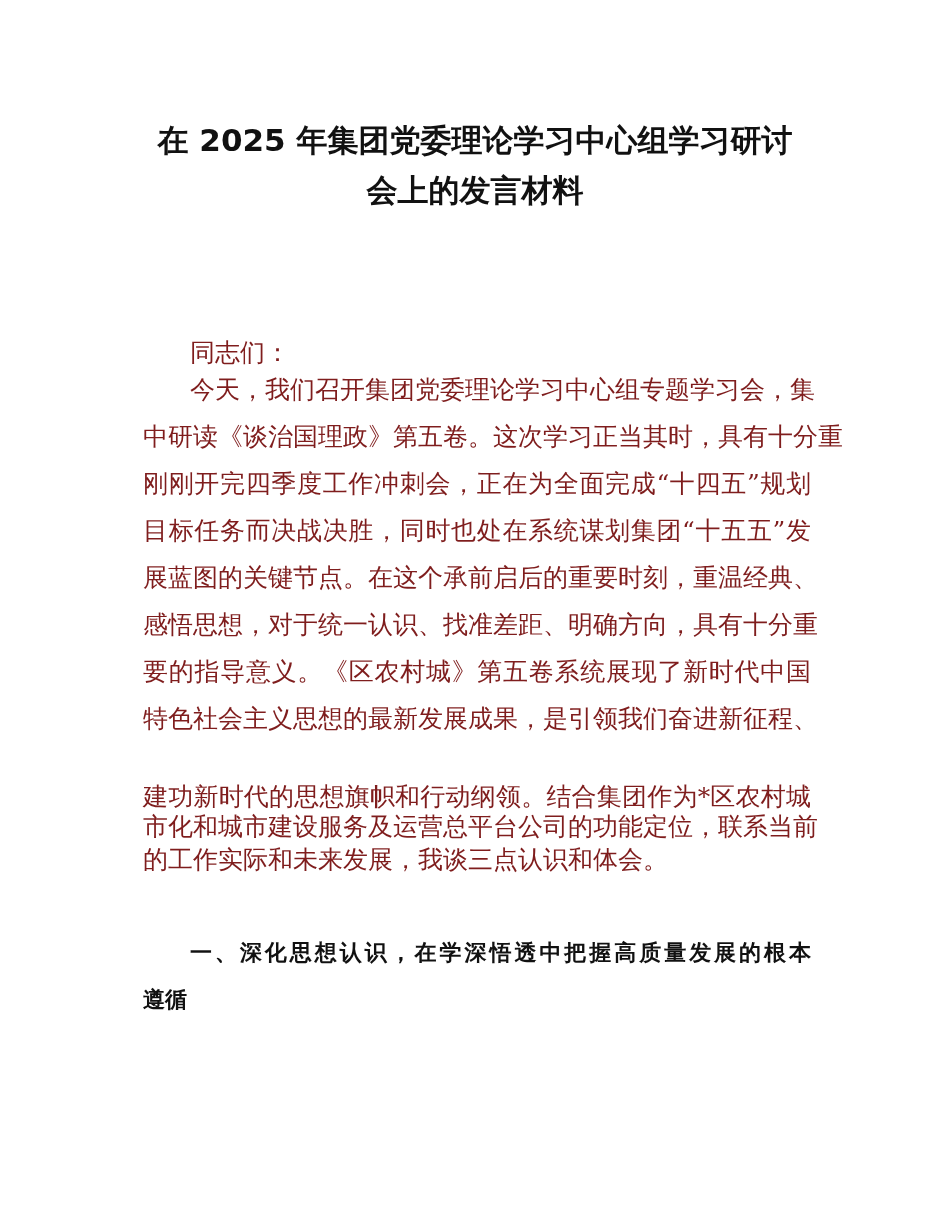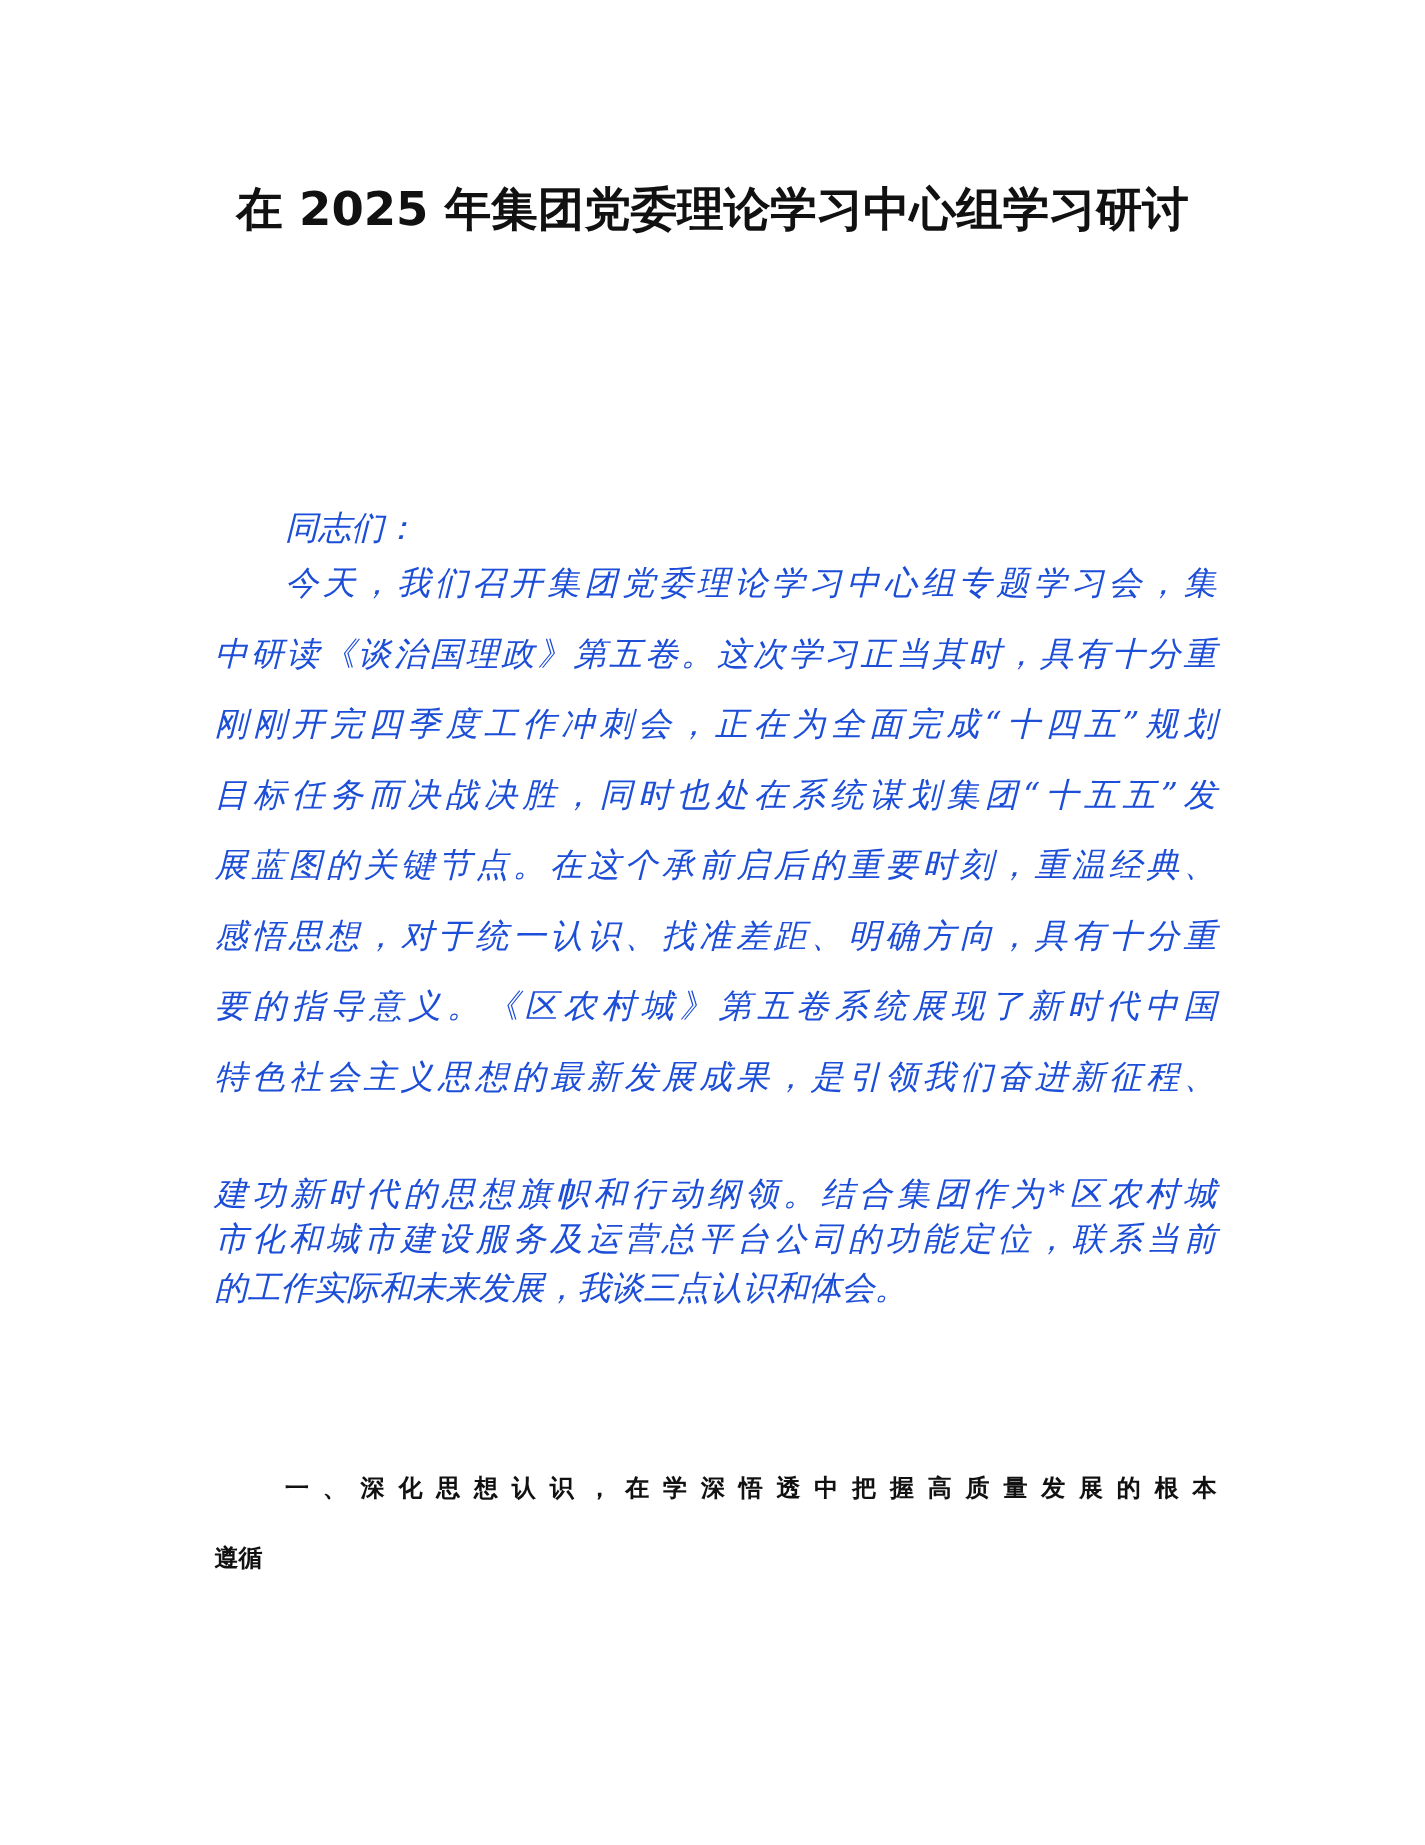--- a/index.html
+++ b/index.html
@@ -7,36 +7,37 @@
     .page { position: absolute; left: 0; top: 0; width: 950px; height: 1230px; background: #fff; }
     .title-line {
       position: absolute; left: 0; width: 950px; text-align: center;
       font-family: "DejaVu Sans", "Liberation Sans", sans-serif;
       font-size: 31px; font-weight: bold; letter-spacing: 0px; color: #111;
       white-space: nowrap; line-height: 40px;
     }
     .line {
       position: absolute; left: 143px; width: 668px;
       font-family: "DejaVu Serif", "Liberation Serif", serif;
-      font-size: 22px; color: #1d4ed8; white-space: nowrap;
-      line-height: 30px; text-align: justify; text-align-last: justify; font-style: italic;
+      font-size: 25px; color: #7f1d1d; white-space: nowrap;
+      line-height: 30px; text-align: justify; text-align-last: justify;
     }
     .line.indent { left: 190px; width: 621px; }
     .line.last { text-align-last: left; }
     .heading {
       position: absolute; font-family: "DejaVu Sans", "Liberation Sans", sans-serif;
-      font-weight: bold; font-size: 16px; color: #111; white-space: nowrap; line-height: 30px;
-      text-align: justify; text-align-last: justify; margin-top: 39px;
+      font-weight: bold; font-size: 22px; color: #111; white-space: nowrap; line-height: 30px;
+      text-align: justify; text-align-last: justify;
     }
   </style>
 </head>
 <body>
 
 <div class="page">
   <div class="title-line" style="top:120px;">在 2025 年集团党委理论学习中心组学习研讨</div>
+  <div class="title-line" style="top:170px;">会上的发言材料</div>
 
   <div class="line indent last" style="top:338px;">同志们：</div>
 
   <div>
     <div class="line indent" style="top:375px;">今天，我们召开集团党委理论学习中心组专题学习会，集</div>
     <div class="line" style="top:422px;">中研读《谈治国理政》第五卷。这次学习正当其时，具有十分重</div>
     <div class="line" style="top:469px;">刚刚开完四季度工作冲刺会，正在为全面完成“十四五”规划</div>
     <div class="line" style="top:516px;">目标任务而决战决胜，同时也处在系统谋划集团“十五五”发</div>
     <div class="line" style="top:563px;">展蓝图的关键节点。在这个承前启后的重要时刻，重温经典、</div>
     <div class="line" style="top:610px;">感悟思想，对于统一认识、找准差距、明确方向，具有十分重</div>

